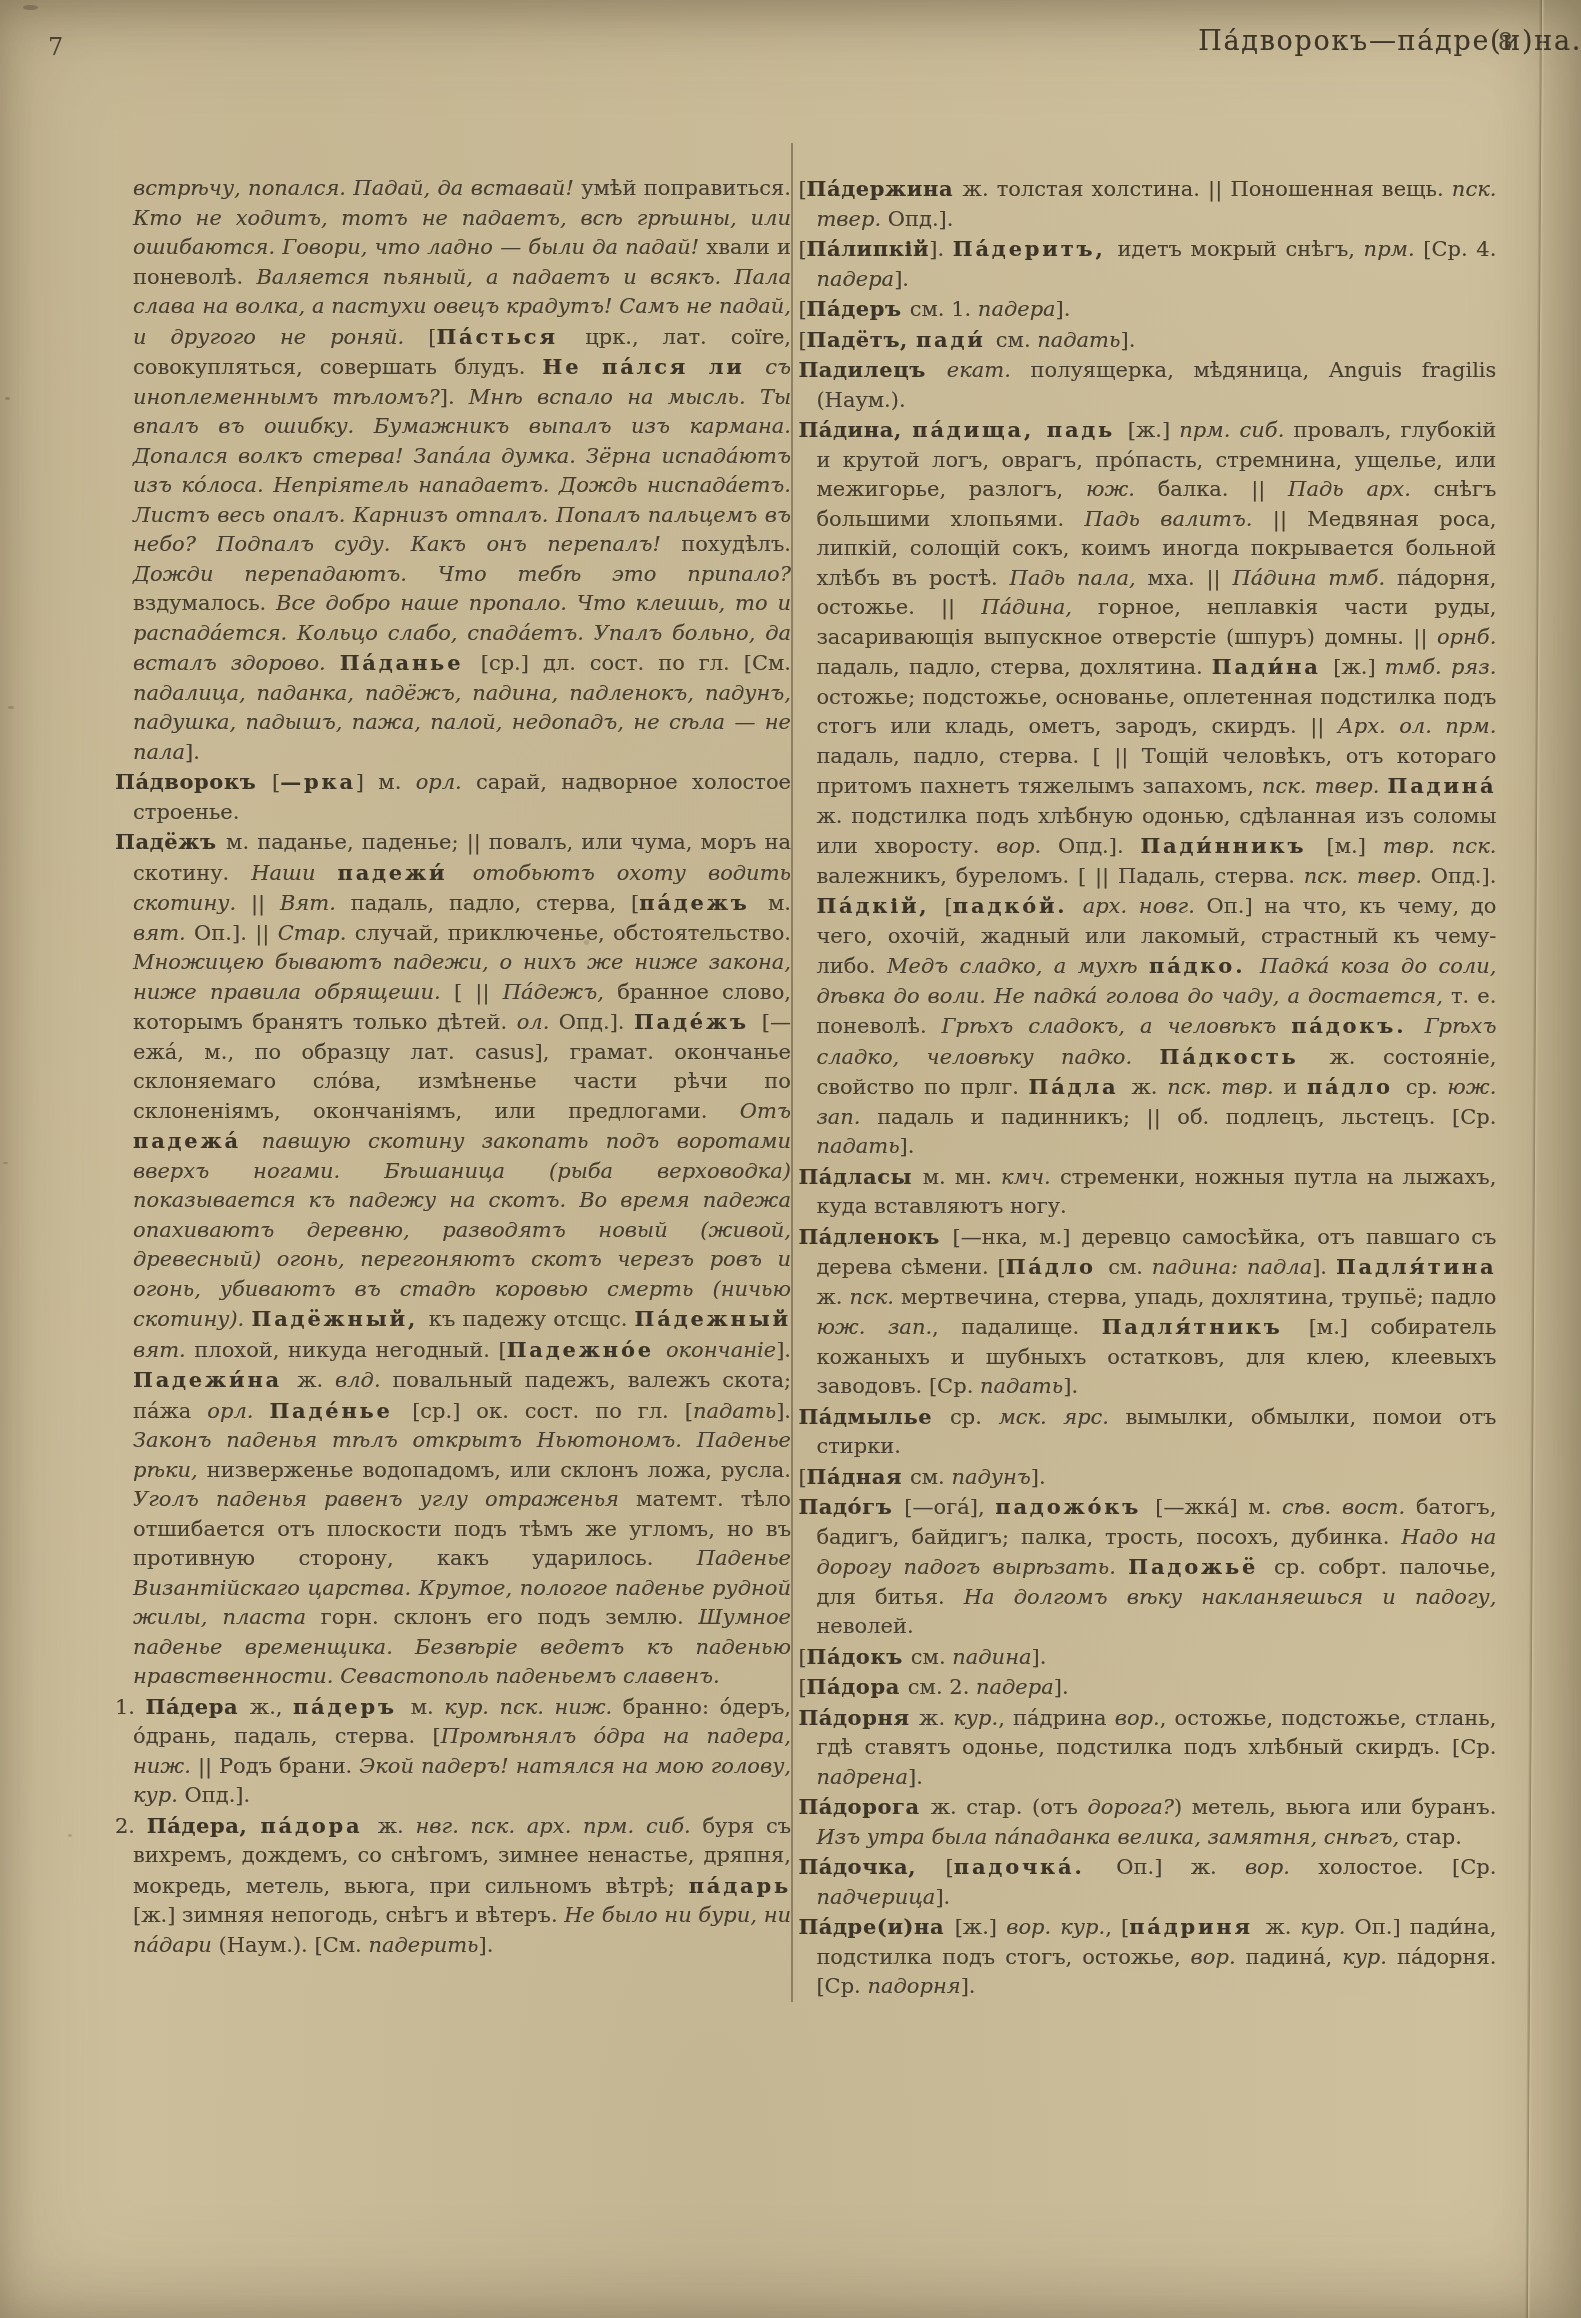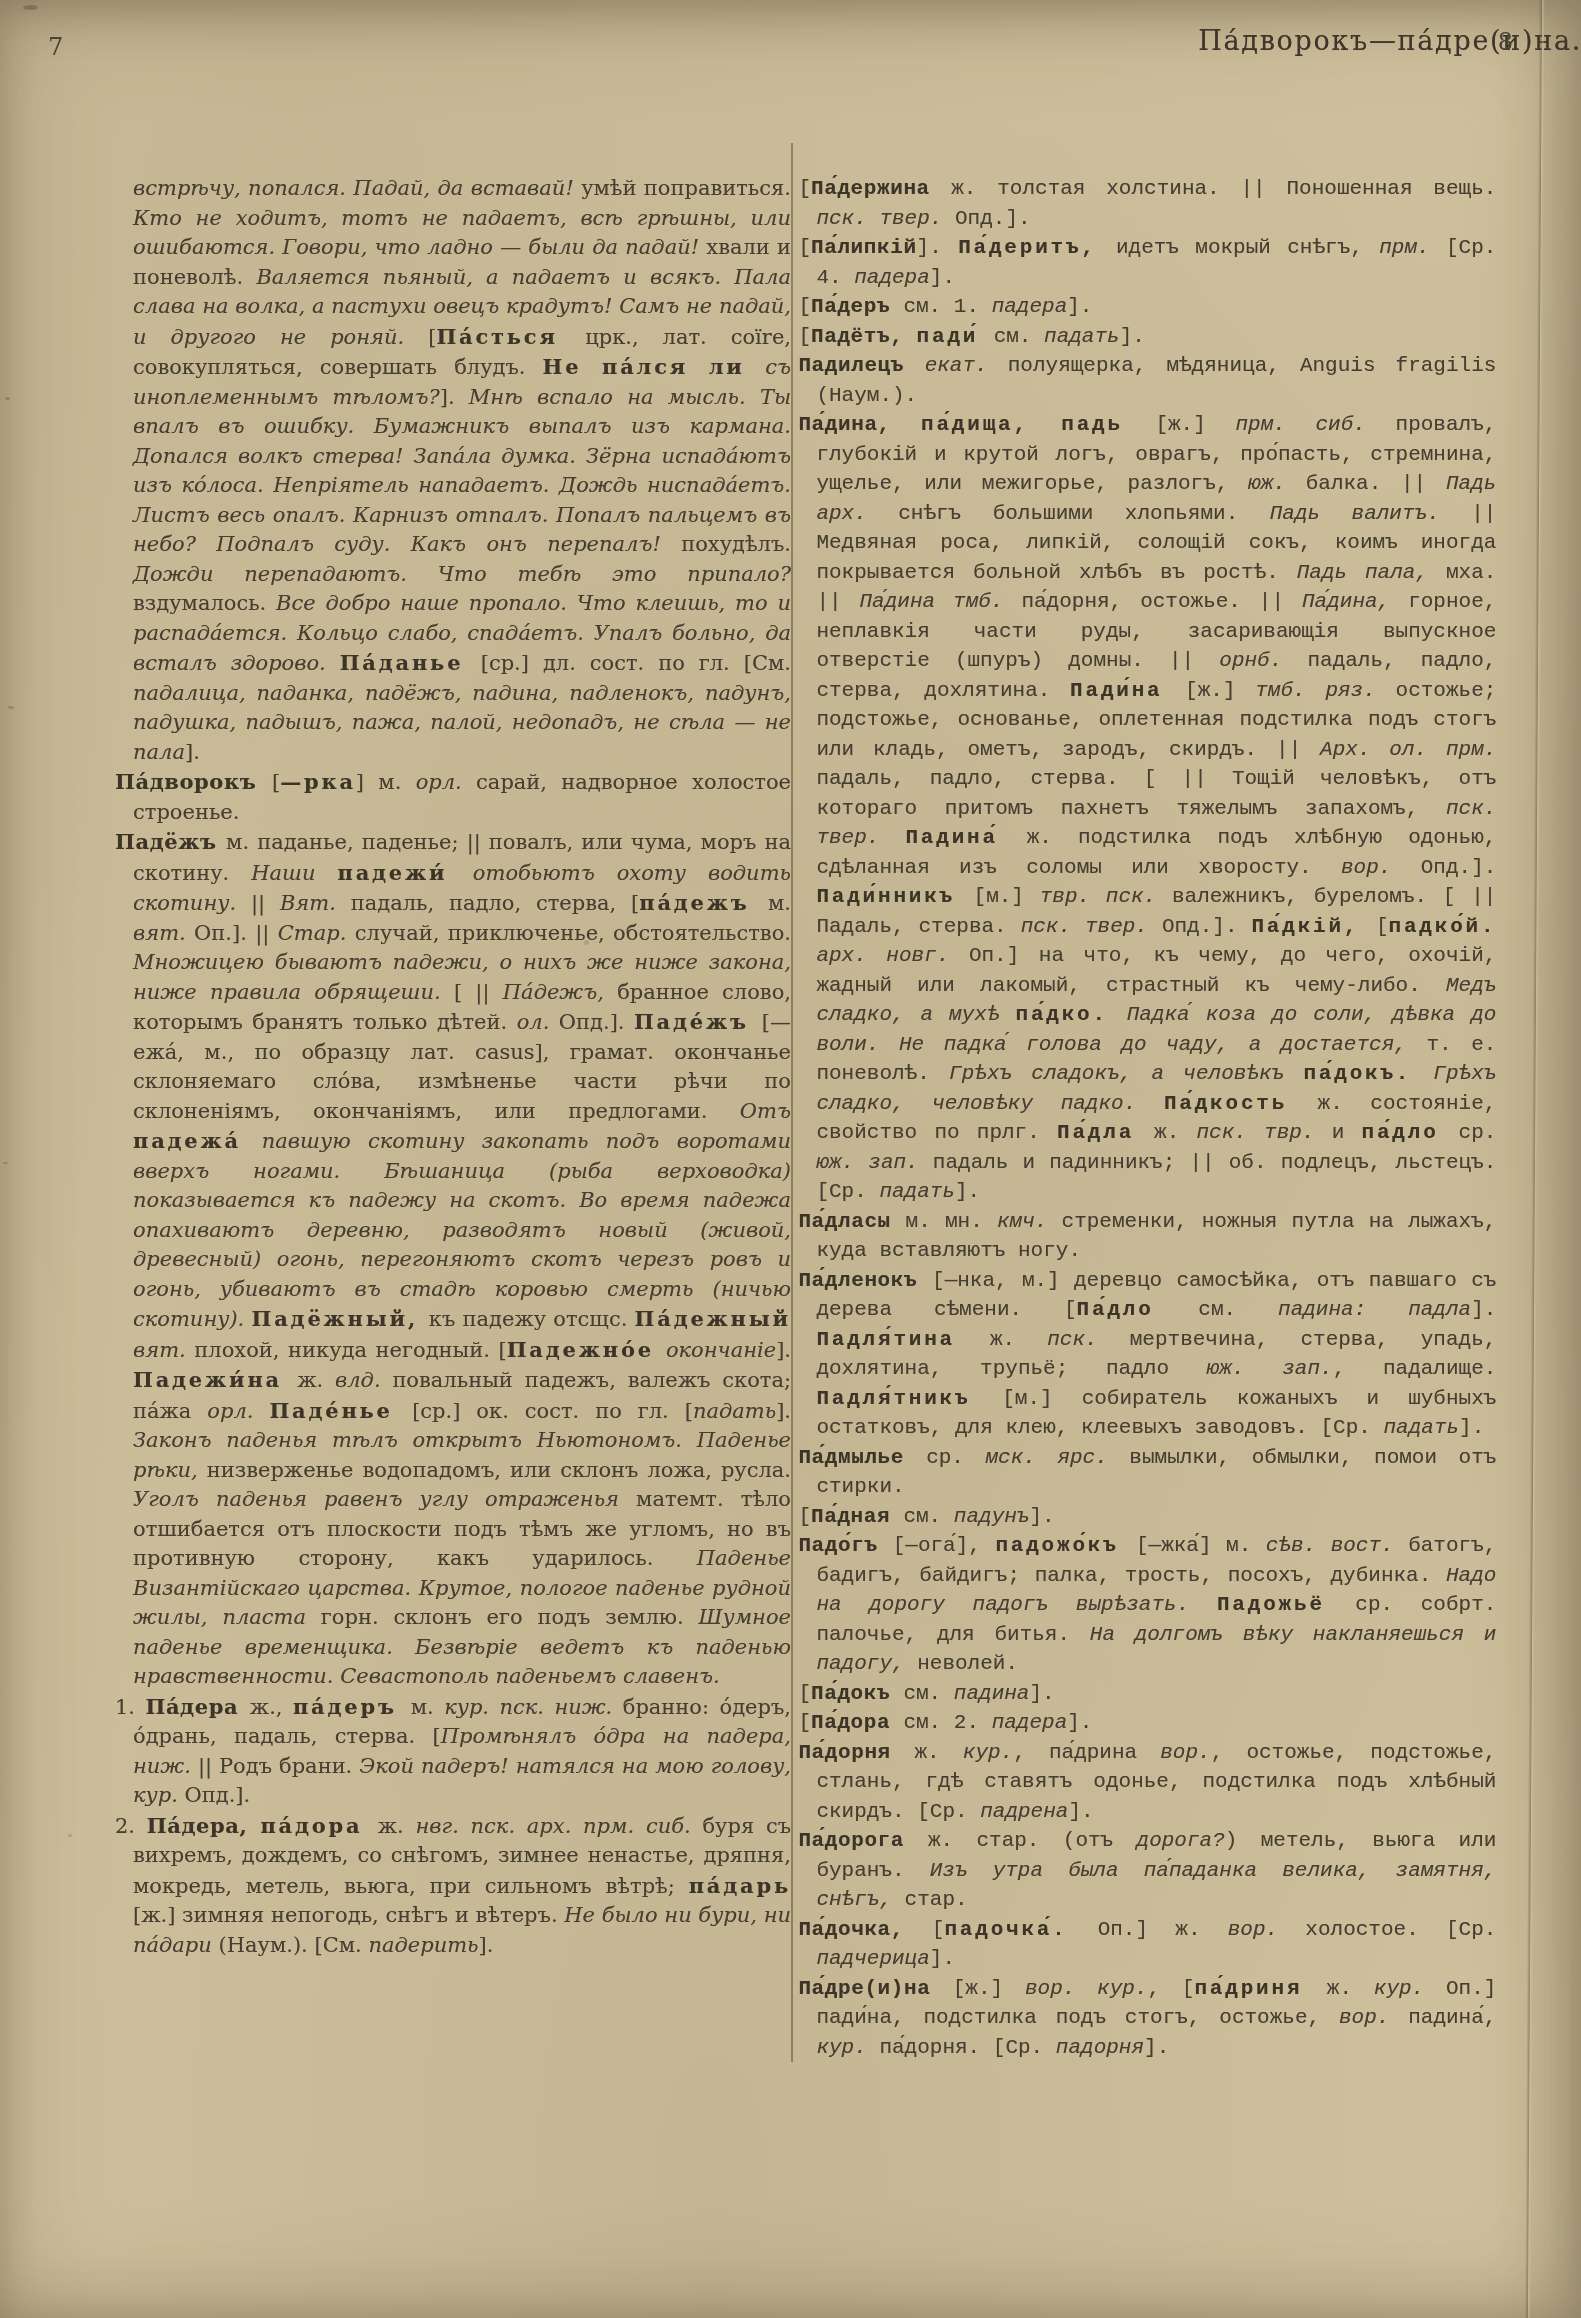--- a/index.html
+++ b/index.html
@@ -32,21 +32,21 @@
     text-align:right; font-size:27px; font-weight:normal;
     letter-spacing:1.7px; color:#3e362a;
     text-shadow:0 0 0.6px rgba(62,54,42,0.5);
   }
   .columns {
     position:absolute; top:143px; left:115px; width:1383px;
     display:flex; align-items:stretch;
   }
   .column { font-size:21px; line-height:29.5px; text-align:justify;margin-top:31px; }
   .column.left  { width:676px; }
-  .column.right { width:698px; margin-left:5.7px;font-family:Liberation Mono, monospace; }
+  .column.right { width:698px; margin-left:5.7px; }
   .divider { width:1.7px; background:rgba(92,80,58,0.55); margin-left:0; }
   .para { margin:0; padding-left:18px; text-indent:-18px;
           text-shadow:0 0 0.6px rgba(70,60,45,0.35); }
   .para.cont { text-indent:0; }
   .seg-n { }
   .seg-i { font-style:italic; }
   .seg-b { font-weight:bold; letter-spacing:0.6px; color:#3c3427; }
   .seg-s { font-weight:bold; letter-spacing:2.8px; color:#3c3427; }
 </style>
 </head>

